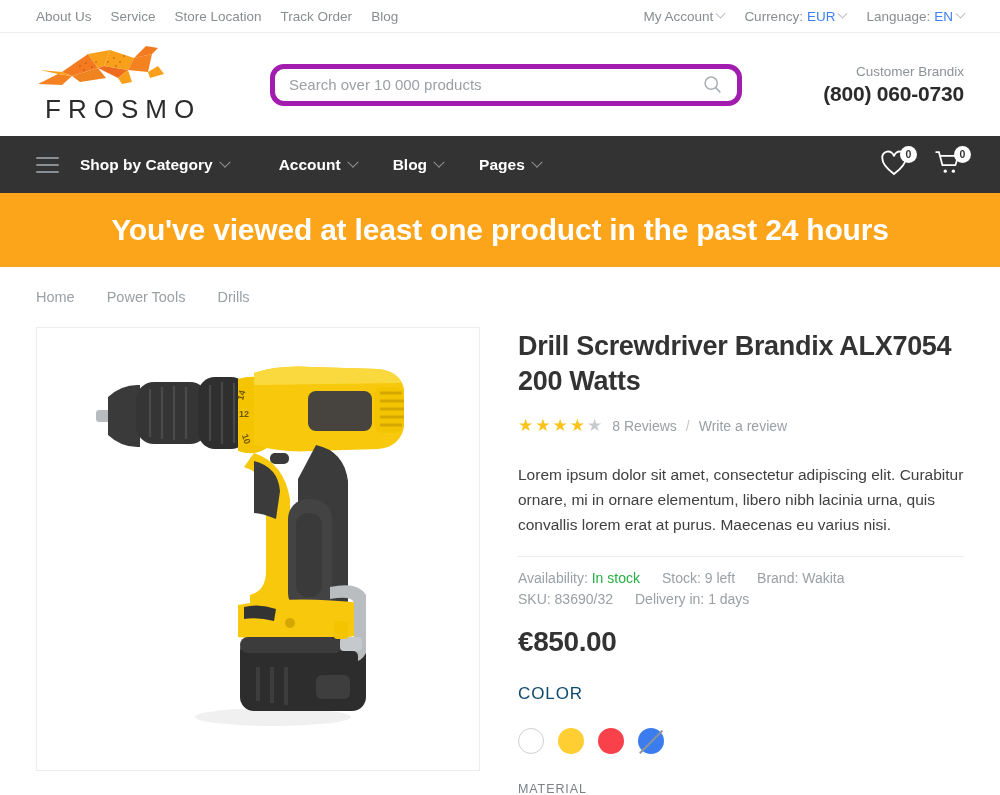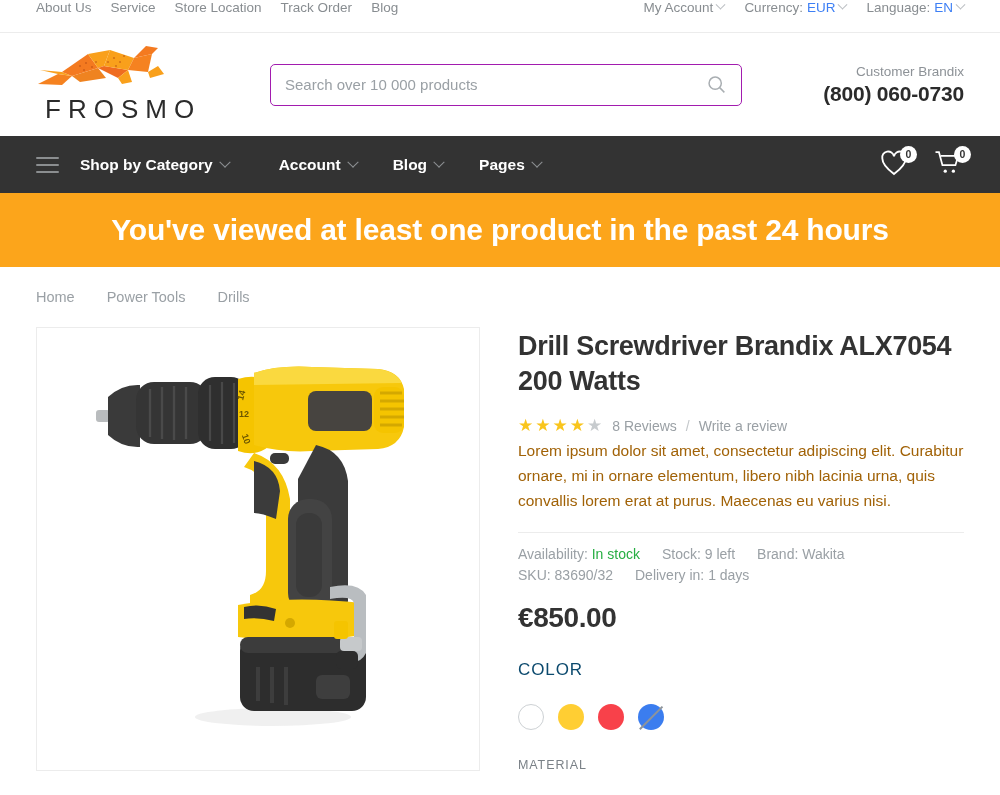--- a/index.html
+++ b/index.html
@@ -9,22 +9,22 @@
     font-family: "Liberation Sans", sans-serif;
     overflow: hidden;
     -webkit-font-smoothing: antialiased;
   }
   .page { width: 1000px; height: 795px; position: relative; }
 
   
   .topbar {
     height: 33px;
     border-bottom: 1px solid #ececec;
-    display: flex; align-items: flex-start;
-    padding: 0 36px;
+    display: flex; align-items: flex-end;
+    padding: 8px 36px;
     font-size: 13.5px;
   }
   .topbar-left { display: flex; align-items: center; gap: 19px; }
   .topbar-right { margin-left: auto; display: flex; align-items: center; gap: 20px; }
   .tb-link { color: #888d91; text-decoration: none; white-space: nowrap; }
   .tb-item { color: #888d91; display: flex; align-items: center; gap: 4px; white-space: nowrap; }
   .tb-val { color: #3d7ff5; }
   .caret {
     display: inline-block; width: 7px; height: 7px;
     border-right: 1.4px solid #b9bdc1; border-bottom: 1.4px solid #b9bdc1;
@@ -39,21 +39,21 @@
     position: relative;
   }
   .logo { width: 200px; }
   .logo-word {
     font-size: 26px; letter-spacing: 7px; color: #2b2b2b;
     font-weight: 400; margin-top: 2px; margin-left: 9px;
   }
   .search-wrap { margin-left: 34px; }
   .search-box {
     width: 472px; height: 42px;
-    border: 1px solid #a21caf; border-radius: 5px;
+    border: 5px solid #a21caf; border-radius: 14px;
     display: flex; align-items: center;
     padding: 0 14px;
   }
   .search-input {
     flex: 1; border: none; outline: none;
     font-size: 15px; color: #6c7277;
     font-family: "Liberation Sans", sans-serif;
     background: transparent;
   }
   .search-input::placeholder { color: #9aa0a5; }
@@ -124,22 +124,22 @@
   .rating-row {
     display: flex; align-items: center; gap: 9px;
     margin-top: 17px; font-size: 14px; color: #9aa0a5;
   }
   .stars { display: flex; gap: 1px; font-size: 17px; letter-spacing: 1px; }
   .star { color: #f9c51d; }
   .star.off { color: #c7cbce; }
   .sep { color: #c3c7ca; }
   .rev-link { color: #9aa0a5; cursor: pointer; }
   .p-desc {
-    margin-top: 2px;
-    font-size: 15.5px; line-height: 1.62; color: #a16207;
+    margin-top: 26px;
+    font-size: 15.5px; line-height: 1.62; color: #404040;
   }
   .divider { height: 1px; background: #ececec; margin: 19px 0 13px 0; }
   .meta-row { font-size: 14px; color: #9aa0a5; margin-bottom: 5px; display: flex; gap: 22px; flex-wrap: wrap;}
   .meta-in-stock { color: #27ae43; }
   .price {
     font-size: 28px; font-weight: bold; color: #333333;
     margin-top: 19px; letter-spacing: -0.4px;
   }
   .opt-label {
     font-size: 17px; color: #0c4a6e; letter-spacing: 0.9px;

